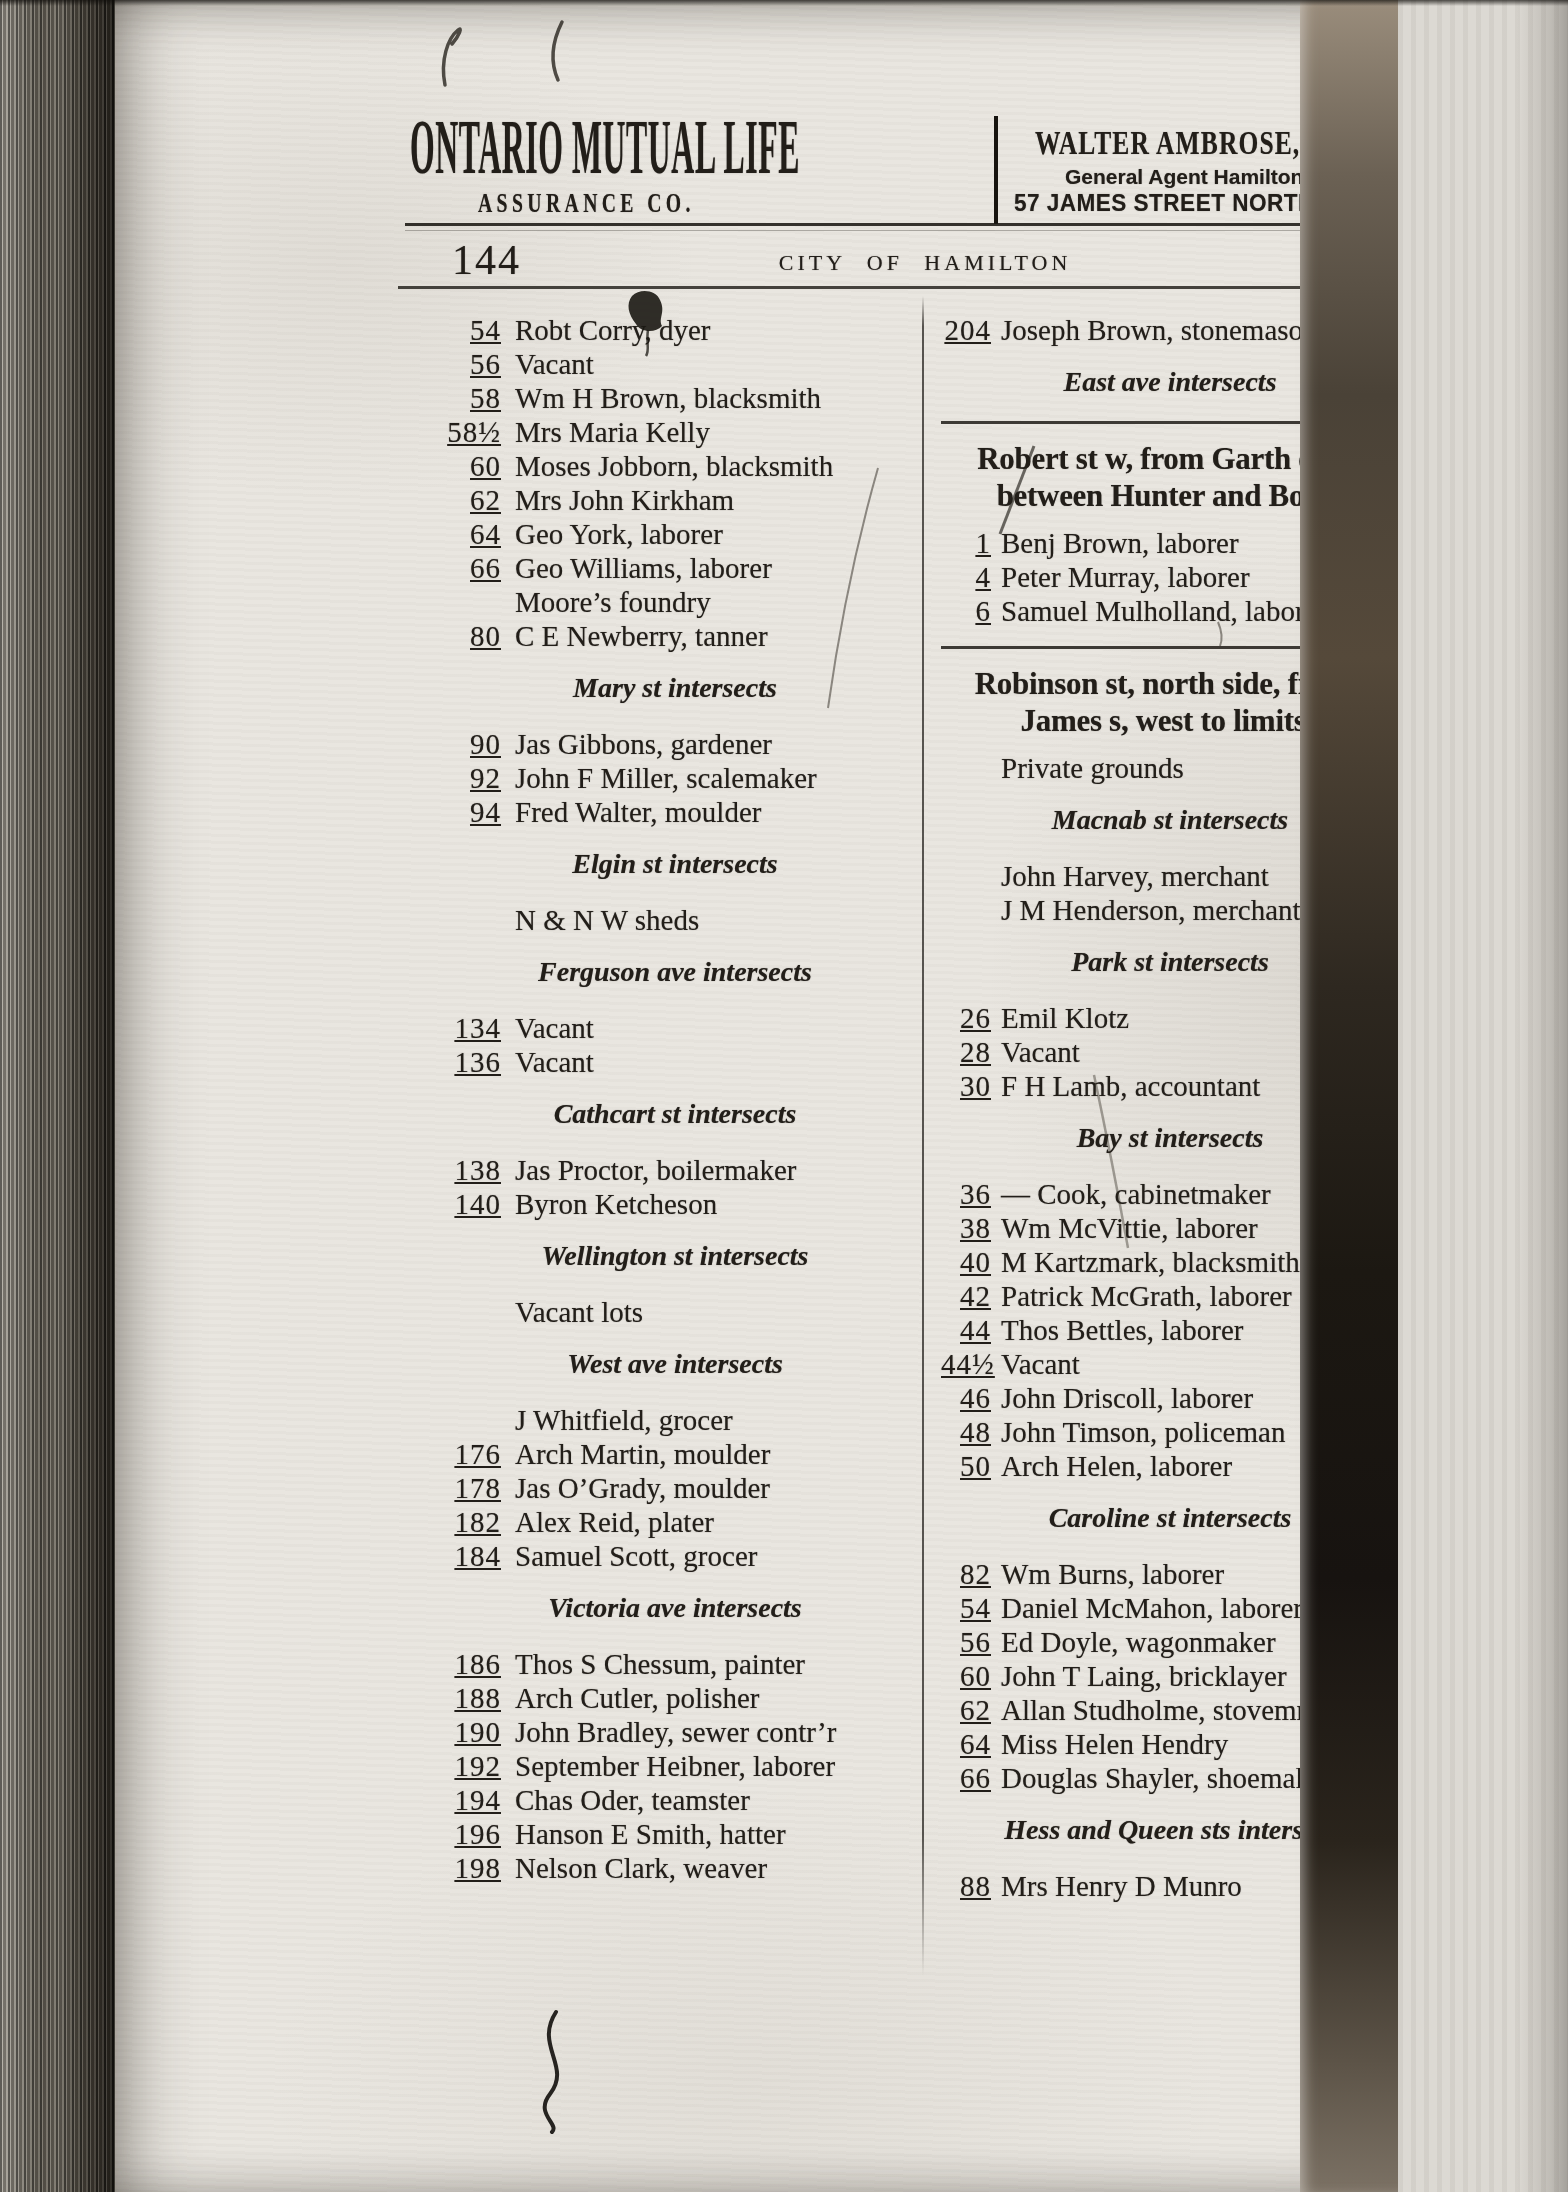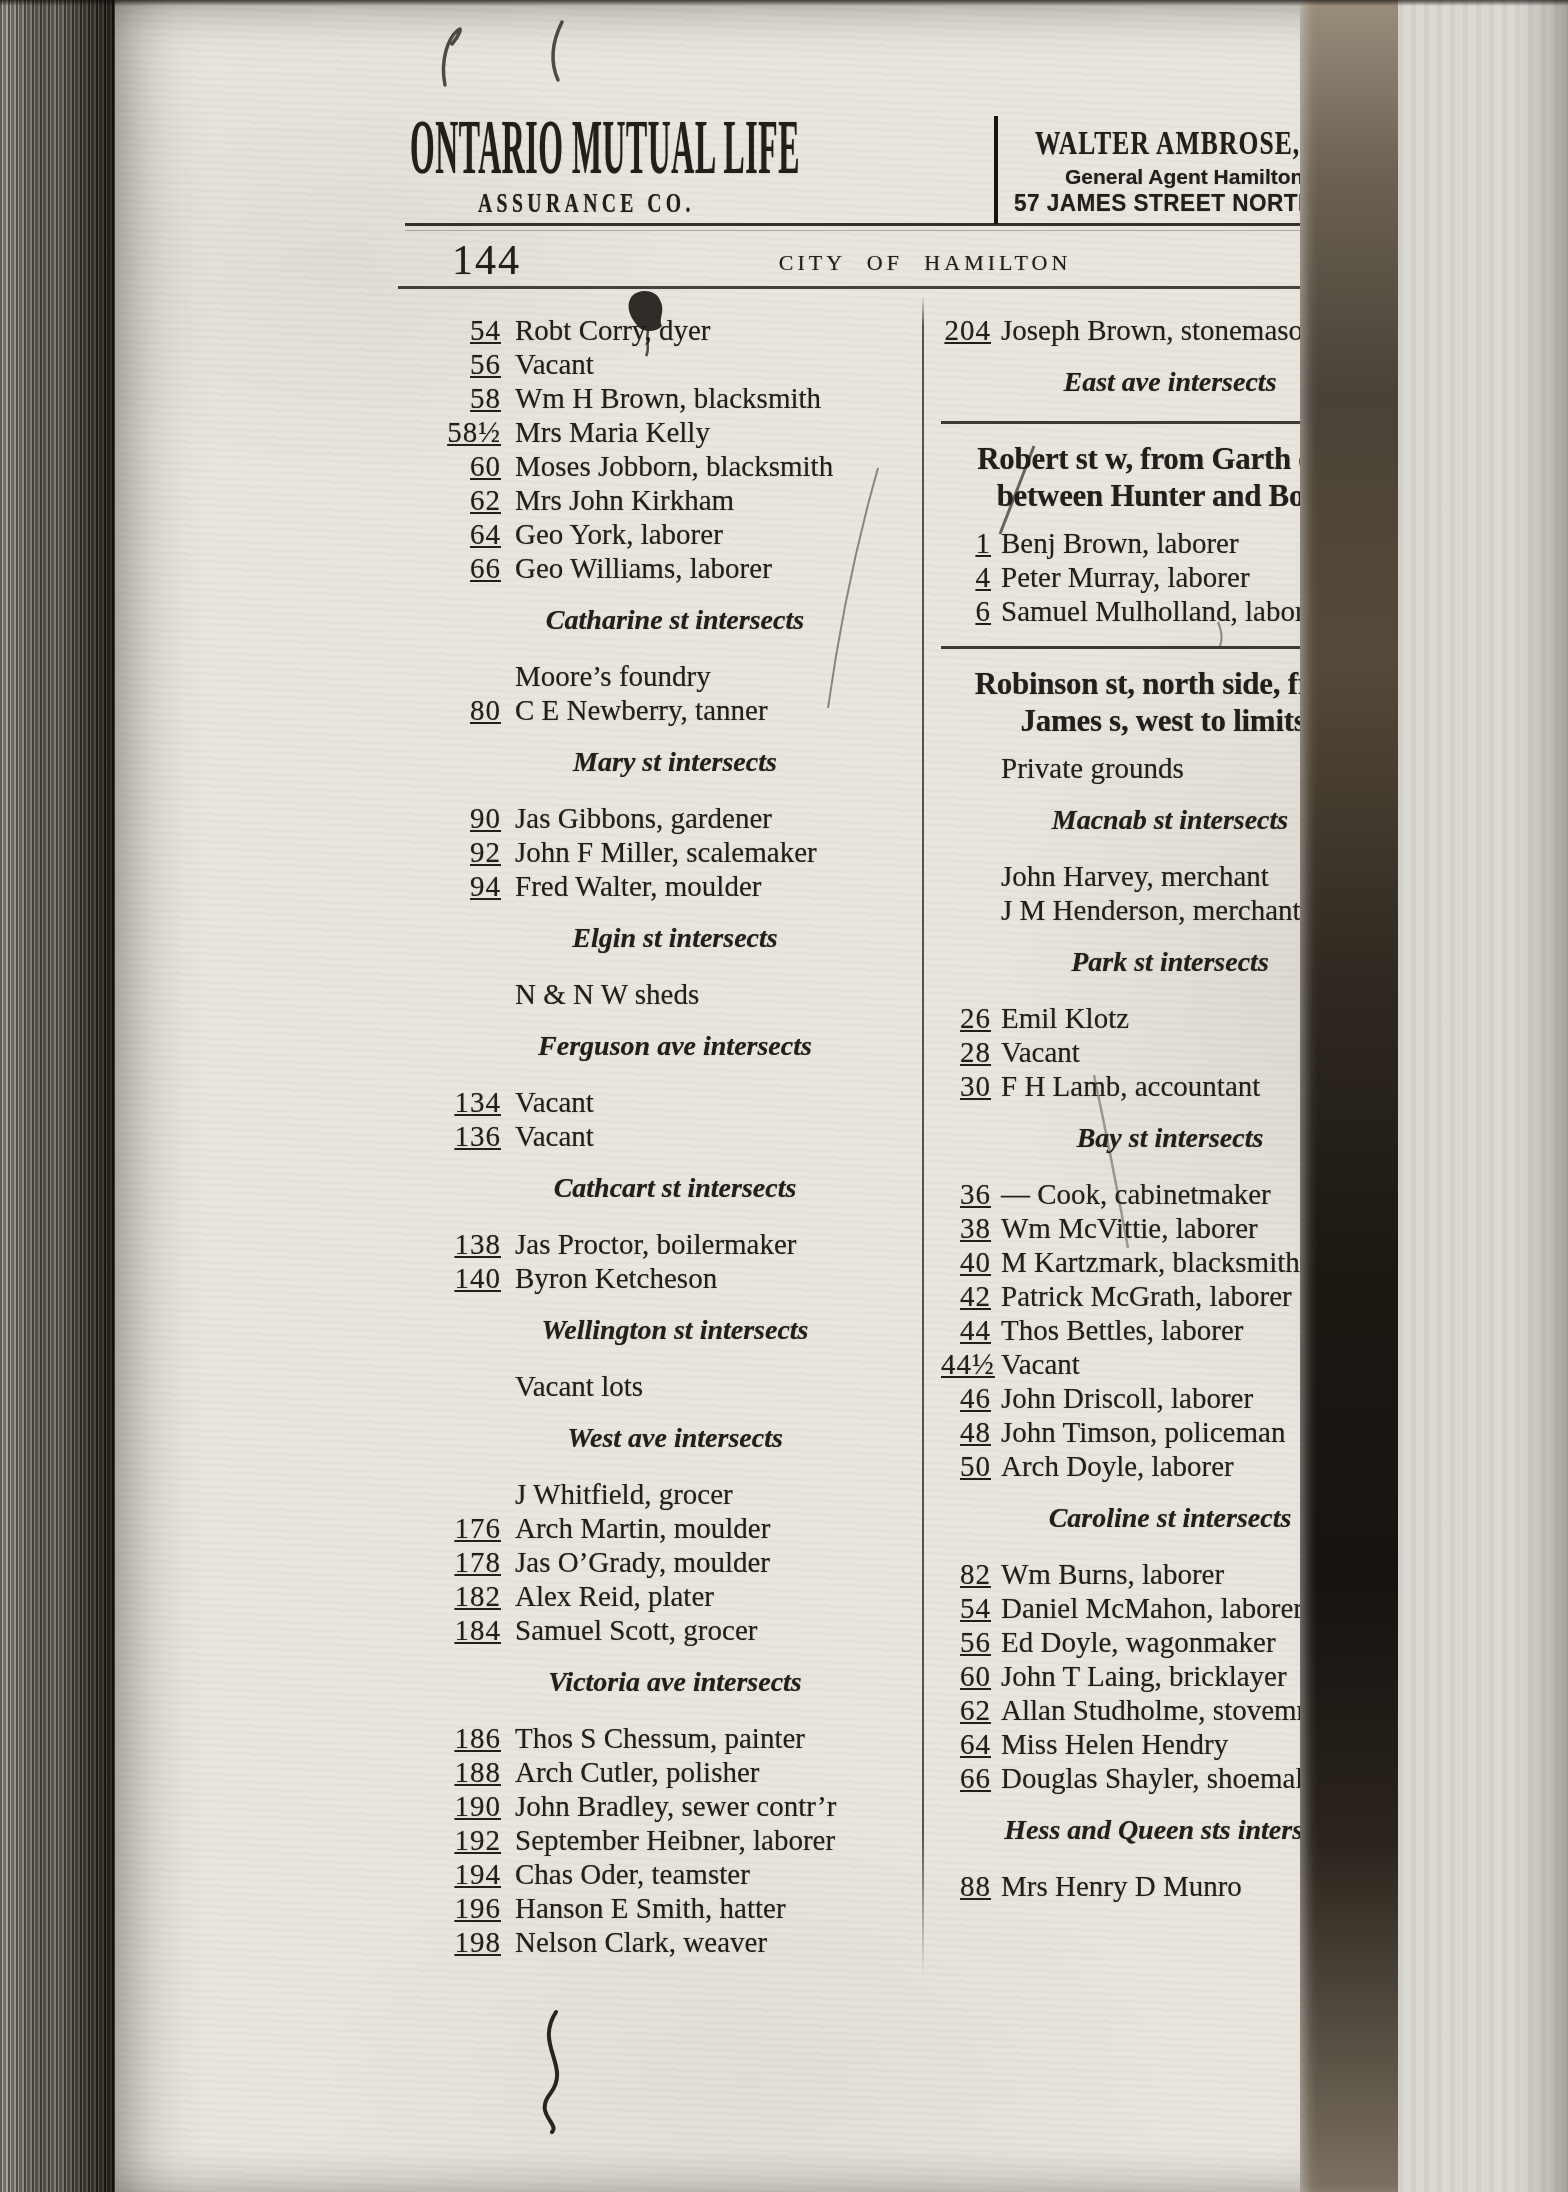--- a/index.html
+++ b/index.html
@@ -168,21 +168,20 @@
         <span class="txt">Mrs John Kirkham</span>
       </div>
       <div class="entry">
         <span class="num">64</span>
         <span class="txt">Geo York, laborer</span>
       </div>
       <div class="entry">
         <span class="num">66</span>
         <span class="txt">Geo Williams, laborer</span>
       </div>
-      <div class="street">Catharine st intersects</div>
       <div class="entry nonum">
         <span class="num"></span>
         <span class="txt">Moore’s foundry</span>
       </div>
       <div class="entry">
         <span class="num">80</span>
         <span class="txt">C E Newberry, tanner</span>
       </div>
       <div class="street">Mary st intersects</div>
       <div class="entry">
@@ -358,21 +357,21 @@
       <div class="entry">
         <span class="num">46</span>
         <span class="txt">John Driscoll, laborer</span>
       </div>
       <div class="entry">
         <span class="num">48</span>
         <span class="txt">John Timson, policeman</span>
       </div>
       <div class="entry">
         <span class="num">50</span>
-        <span class="txt">Arch Doyle, laborer</span>
+        <span class="txt">Arch Helen, laborer</span>
       </div>
       <div class="street">Caroline st intersects</div>
       <div class="entry">
         <span class="num">82</span>
         <span class="txt">Wm Burns, laborer</span>
       </div>
       <div class="entry">
         <span class="num">54</span>
         <span class="txt">Daniel McMahon, laborer</span>
       </div>

